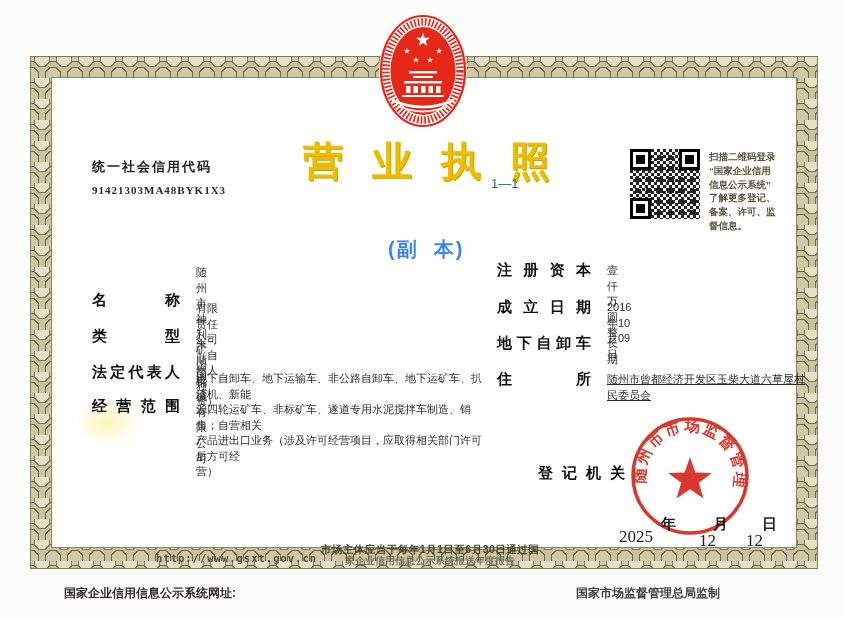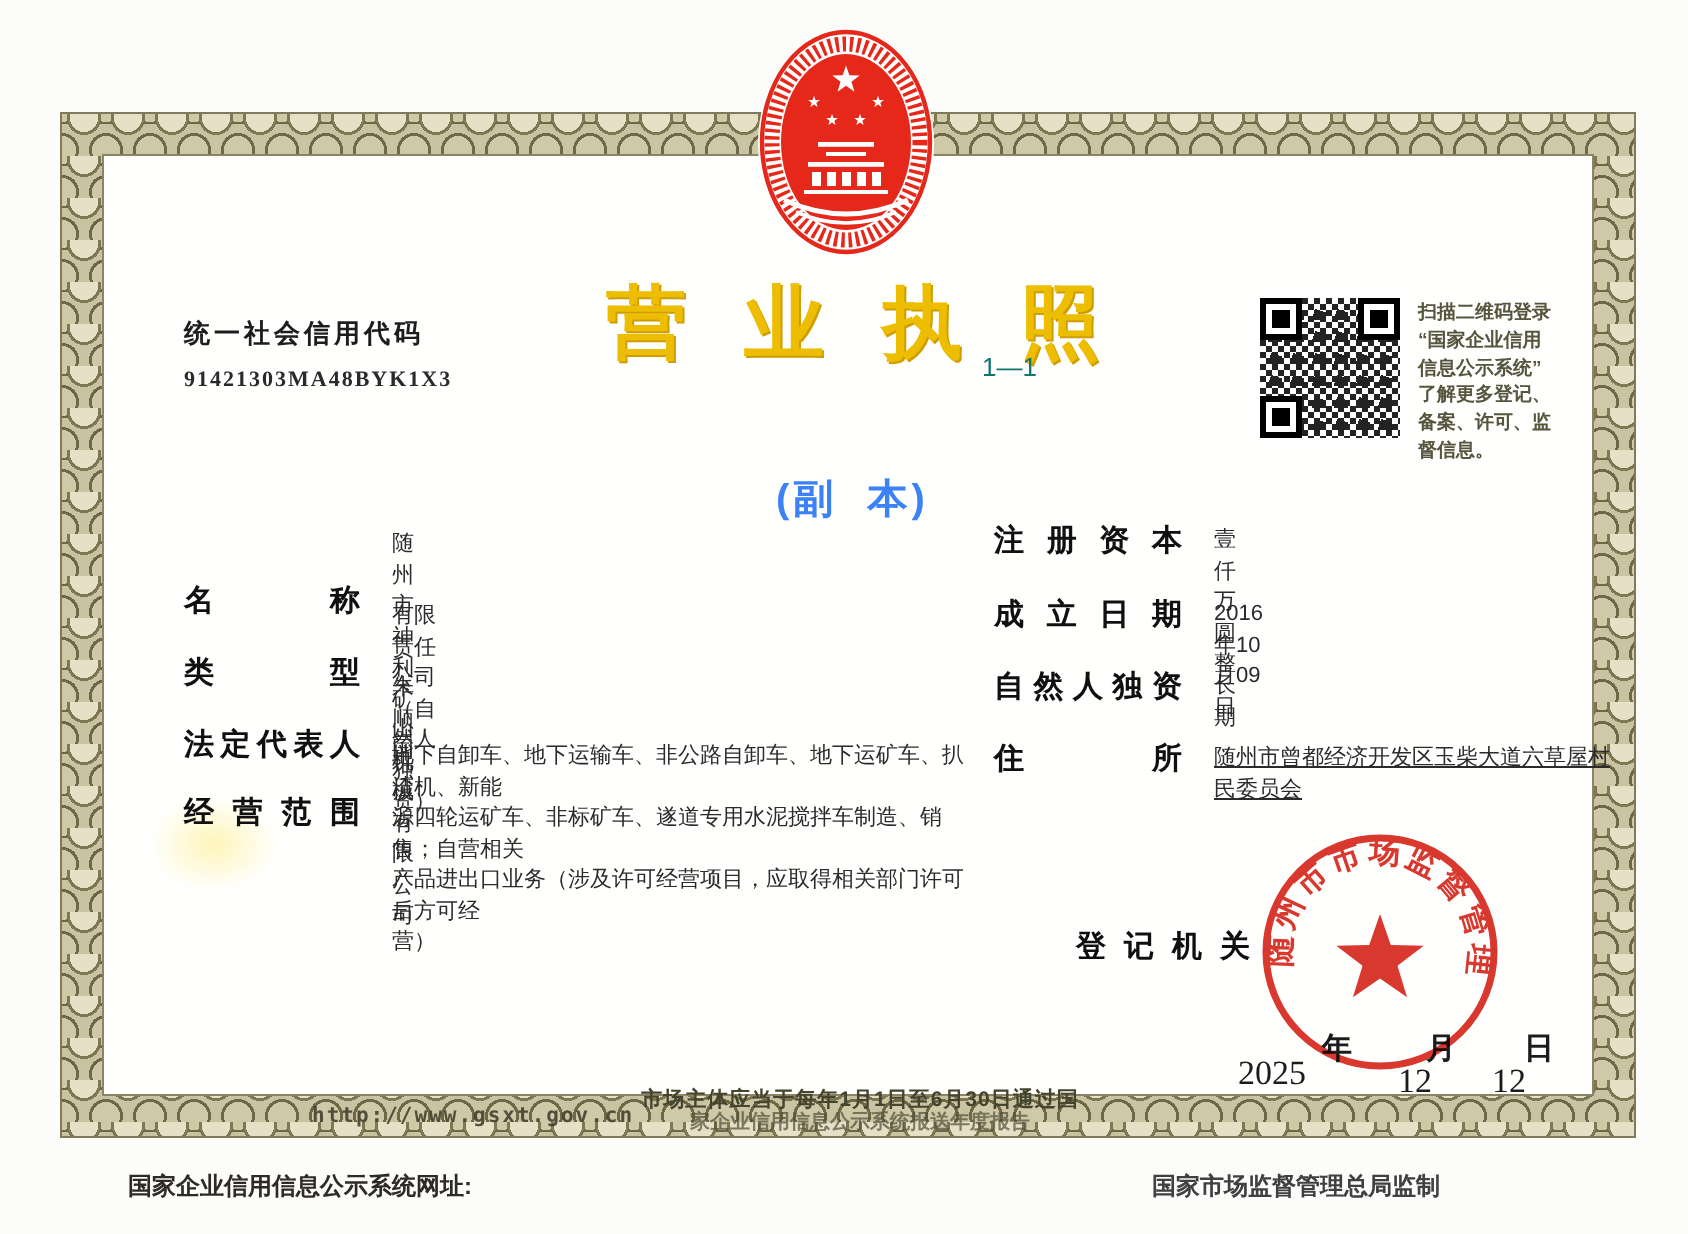--- a/index.html
+++ b/index.html
@@ -164,21 +164,21 @@
   <div class="fields-right">
     <div class="frow" style="top:0;">
       <span class="flabel">注册资本</span>
       <span class="fvalue">壹仟万圆整</span>
     </div>
     <div class="frow" style="top:37px;">
       <span class="flabel">成立日期</span>
       <span class="fvalue">2016年10月09日</span>
     </div>
     <div class="frow" style="top:73px;">
-      <span class="flabel">自然人独资</span>
+      <span class="flabel">地下自卸车</span>
       <span class="fvalue">长期</span>
     </div>
     <div class="frow addr" style="top:109px;">
       <span class="flabel">住所</span>
       <span class="fvalue">随州市曾都经济开发区玉柴大道六草屋村
 民委员会</span>
     </div>
   </div>
 
   <div class="reg-label">登记机关</div>

